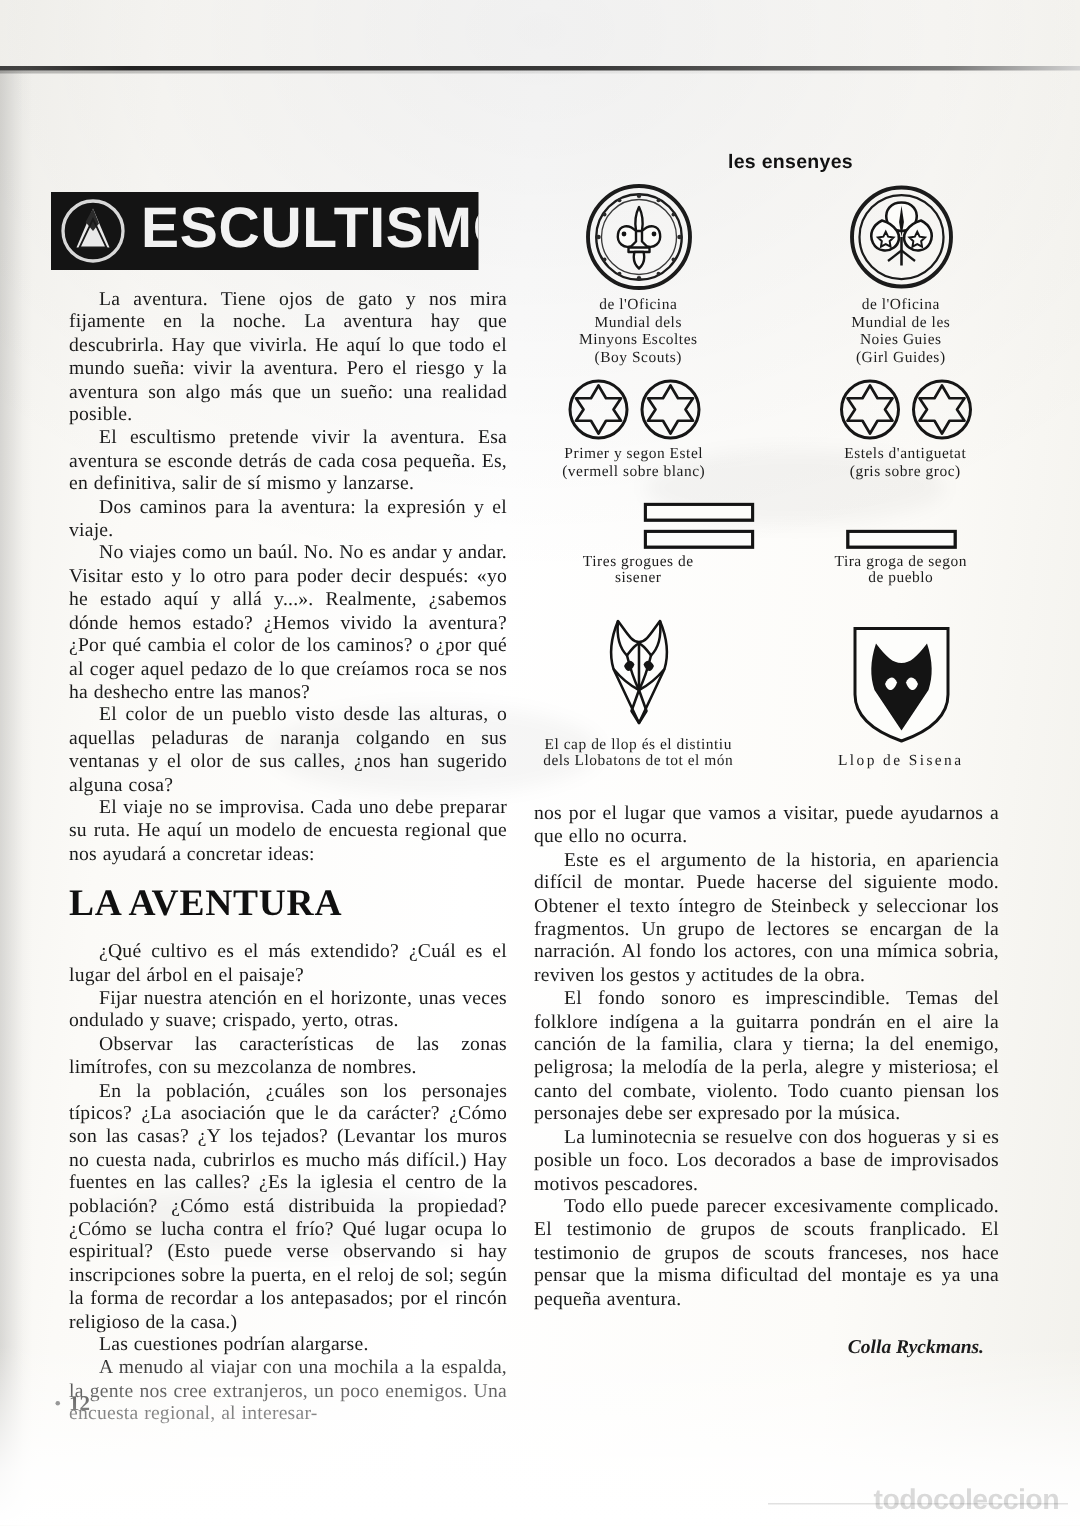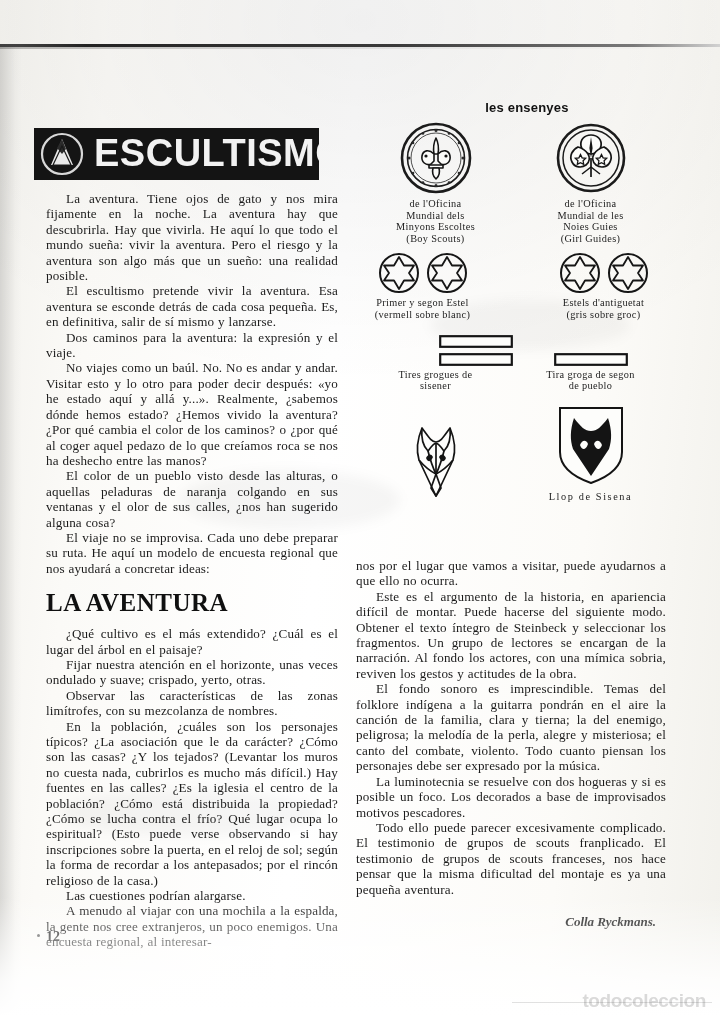--- a/index.html
+++ b/index.html
@@ -101,21 +101,21 @@
   
   .col-left {
     position: absolute;
     left: 46px;
     top: 191px;
     width: 292px;
   }
   .col-right-text {
     position: absolute;
     left: 356px;
-    top: 558px;
+    top: 534px;
     width: 310px;
   }
 
   p.body {
     margin: 0;
     font-family: "Liberation Serif", serif;
     font-size: 13.1px;
     line-height: 15.4px;
     text-align: justify;
     text-indent: 20px;
@@ -156,21 +156,21 @@
     font-family: "Liberation Sans", sans-serif;
     font-weight: bold;
     font-size: 13px;
     color: #111;
     text-align: center;
     padding-left: 28px;
     letter-spacing: 0.2px;
   }
   .ins-row {
     display: flex;
-    justify-content: center;
+    justify-content: space-between;
     align-items: flex-start;
   }
   .ins-cell {
     width: 155px;
     text-align: center;
   }
   .ins-art {
     display: flex;
     justify-content: center;
     align-items: flex-end;
@@ -408,20 +408,24 @@
                 <path d="M22 42 C27 48 33 53 39 56 C45 53 51 48 56 42"></path>
                 <path d="M31 33 C33 41 35 48 39 56"></path>
                 <path d="M47 33 C45 41 43 48 39 56"></path>
                 <path d="M39 25 L39 56"></path>
                 <path d="M39 56 L34 70 L39 78 L44 70 Z"></path>
               </g>
               <path d="M29 40 C31 36 34 35 36 39 C34 44 31 45 29 40 Z" fill="#141414"></path>
               <path d="M49 40 C47 36 44 35 42 39 C44 44 47 45 49 40 Z" fill="#141414"></path>
             </svg>
           </div>
+          <div class="ins-cap">
+            <div>El cap de llop és el distintiu</div>
+            <div>dels Llobatons de tot el món</div>
+          </div>
         </div>
 
         <div class="ins-cell">
           <div class="ins-art">
             <svg width="78" height="84" viewBox="0 0 78 84">
               <path d="M8 4 L70 4 L70 48 C70 64 56 73 39 79 C22 73 8 64 8 48 Z" fill="#fdfdfb" stroke="#141414" stroke-width="2"></path>
               <path d="M22 14 C18 26 18 36 21 45 L39 72 L57 45 C60 36 60 26 56 14 C49 23 45 27 39 27 C33 27 29 23 22 14 Z" fill="#141414"></path>
               <path d="M28 41 C30 36 34 35 36 40 C34 46 30 47 28 41 Z" fill="#fdfdfb"></path>
               <path d="M50 41 C48 36 44 35 42 40 C44 46 48 47 50 41 Z" fill="#fdfdfb"></path>
             </svg>

